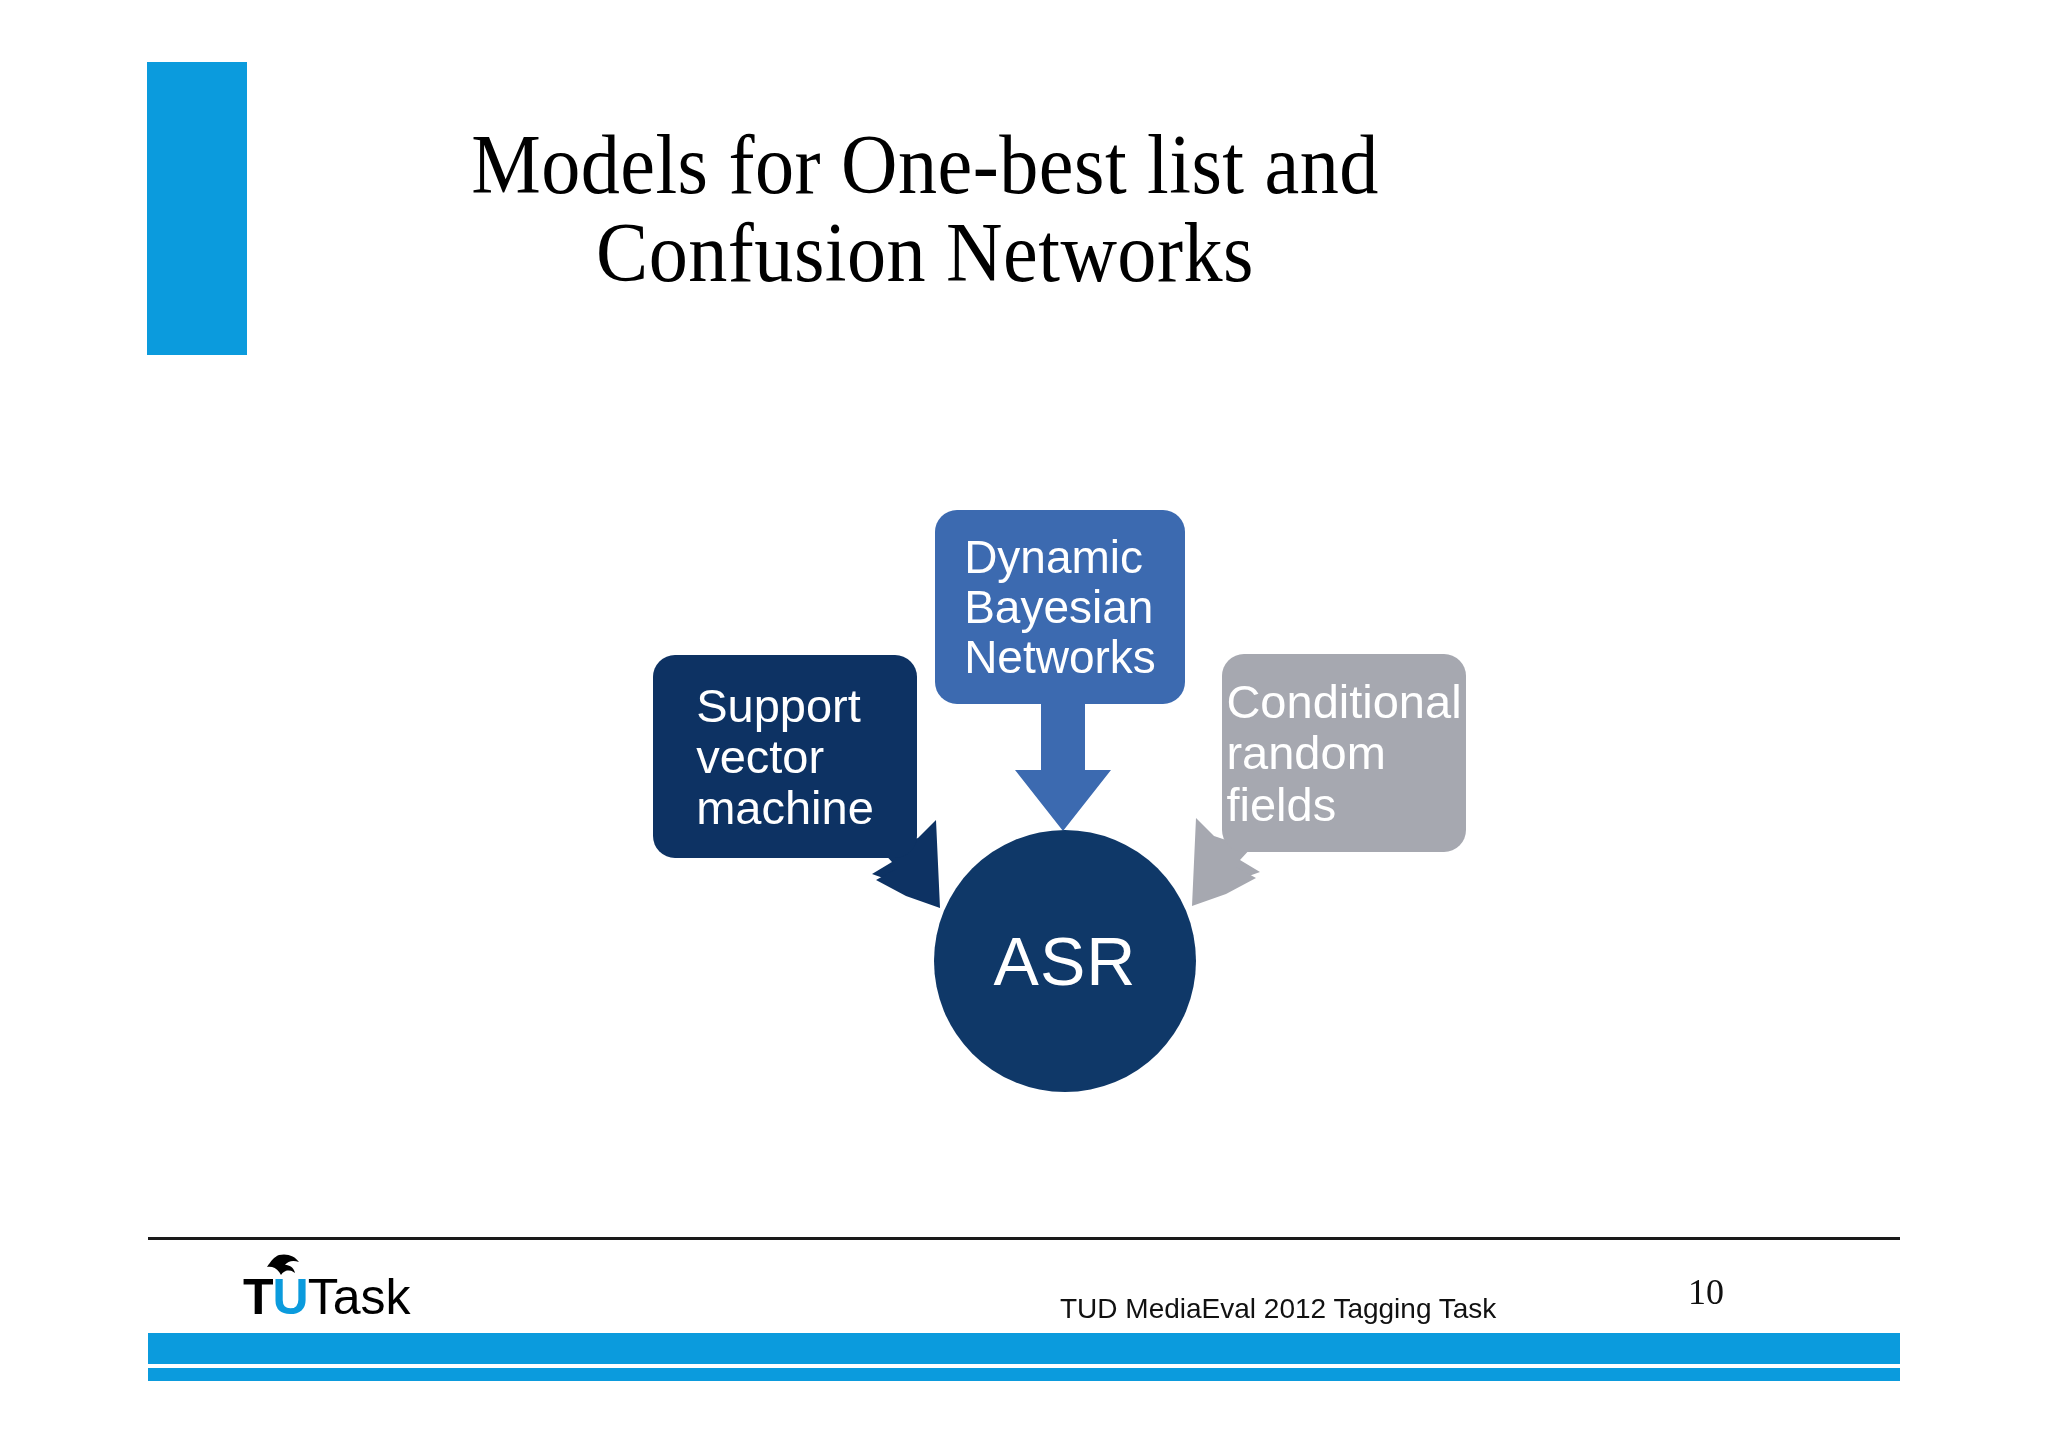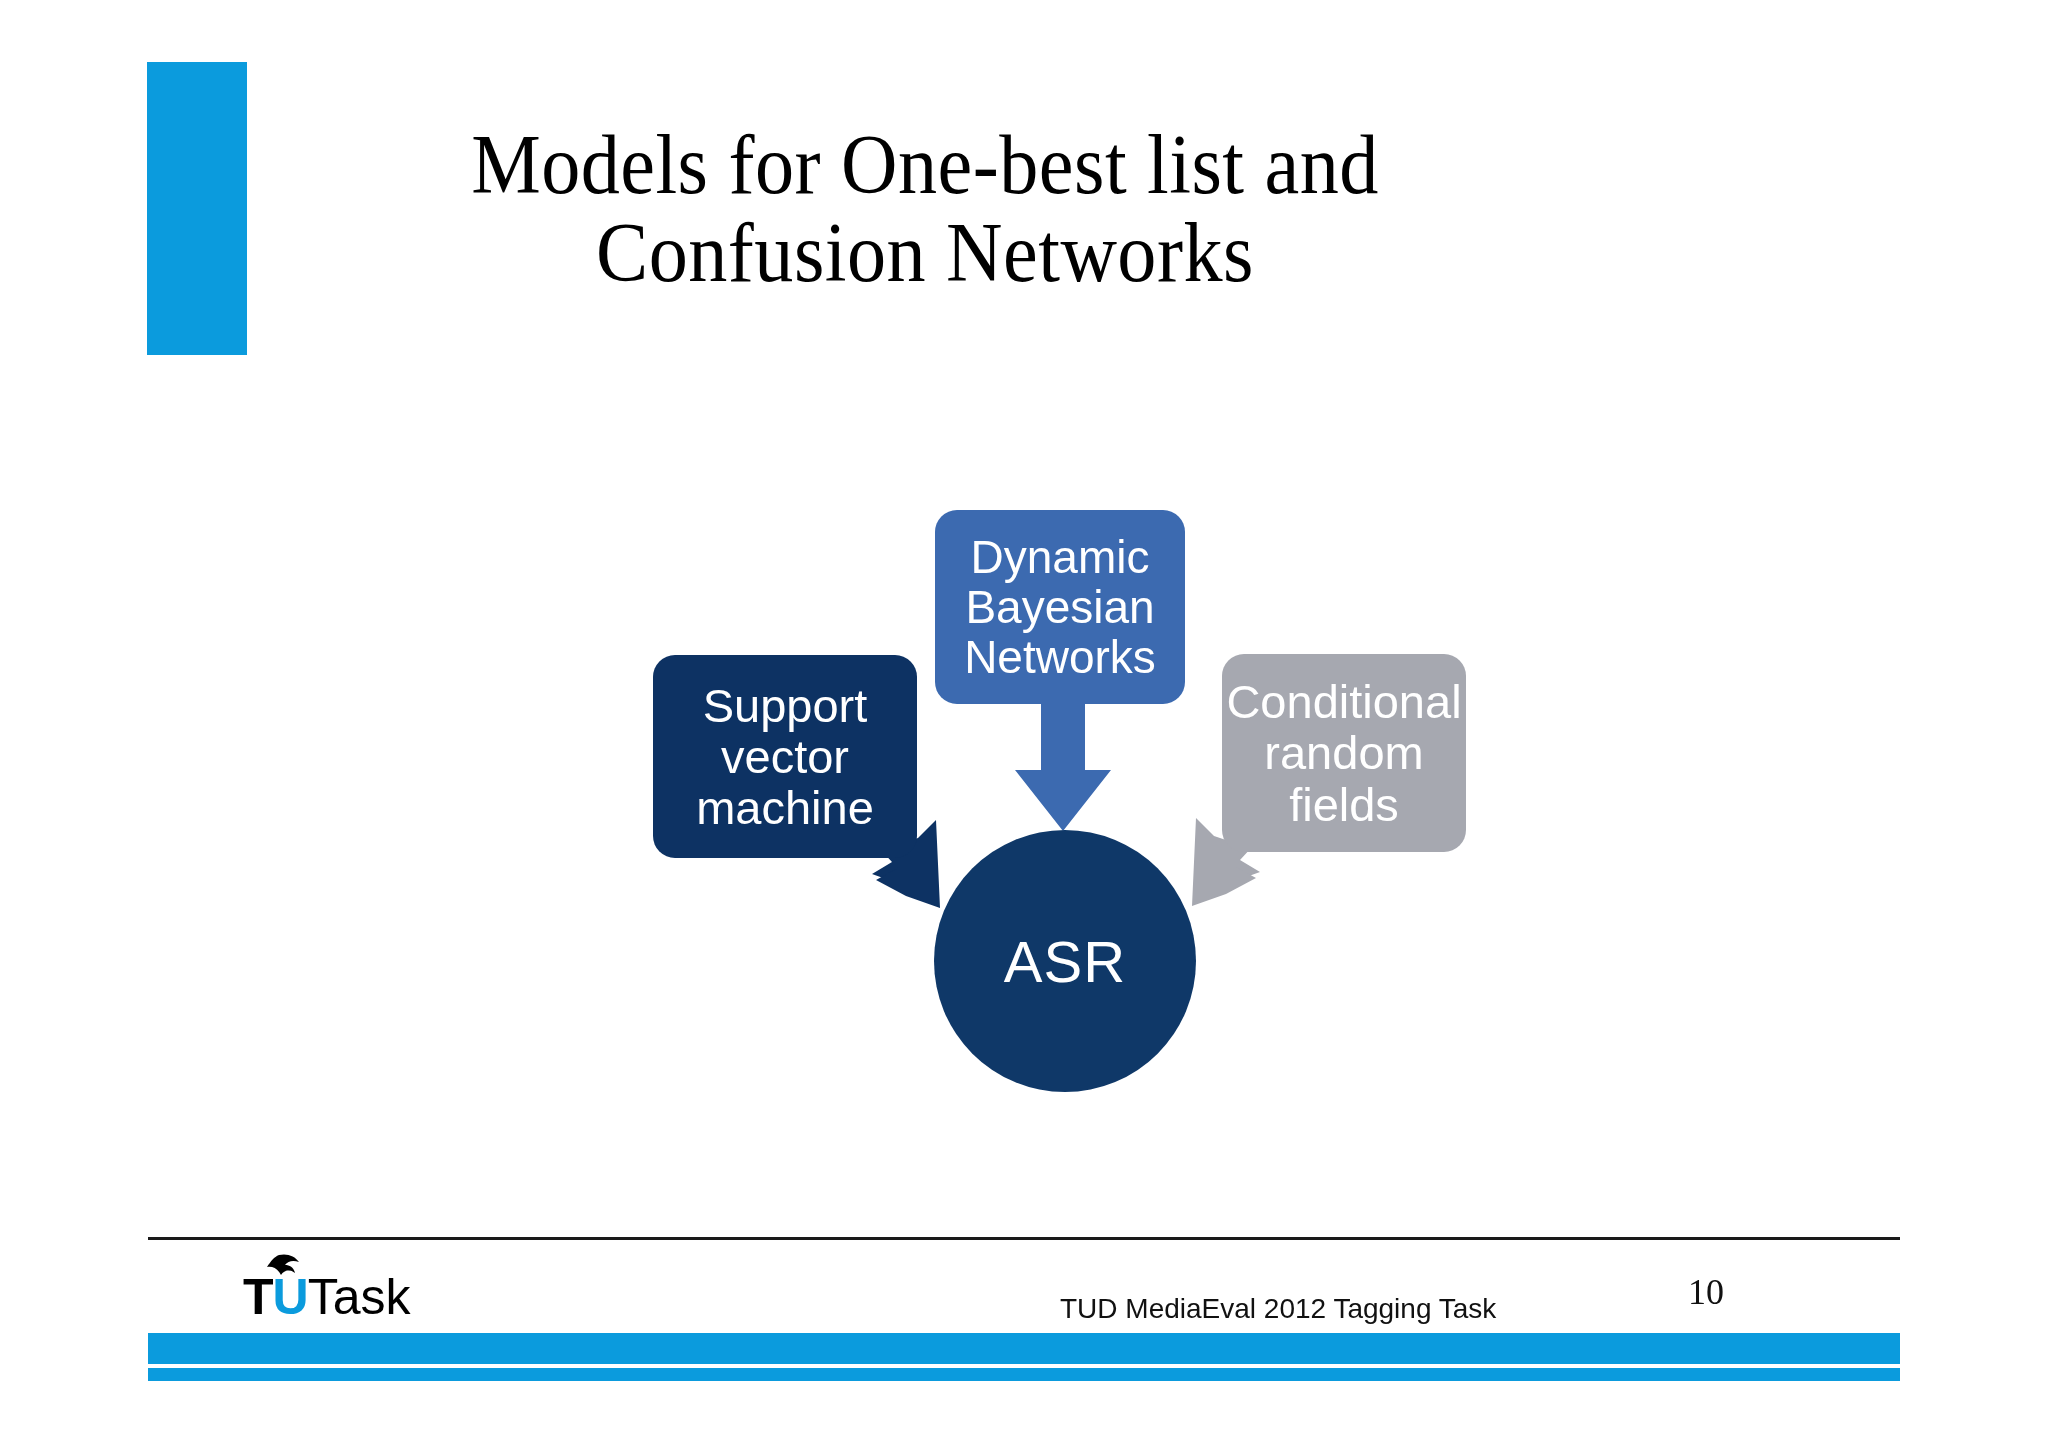--- a/index.html
+++ b/index.html
@@ -39,21 +39,20 @@
     transform-origin: center top;
     white-space: pre-line;
   }
   .node-box {
     position: absolute;
     box-sizing: border-box;
     border-radius: 22px;
     display: flex;
     align-items: center;
     justify-content: center;
-    text-align: center;
     color: #ffffff;
     font-size: 47px;
     line-height: 1.09;
     white-space: pre-line;
     padding: 6px 10px;
   }
   #box-dbn {
     left: 935px;
     top: 510px;
     width: 250px;
@@ -80,21 +79,21 @@
     left: 934px;
     top: 830px;
     width: 262px;
     height: 262px;
     border-radius: 50%;
     background: #0f3868;
     display: flex;
     align-items: center;
     justify-content: center;
     color: #ffffff;
-    font-size: 58px;
+    font-size: 68px;
     letter-spacing: 1px;
   }
   .arrow-svg {
     position: absolute;
   }
   #arrow-dbn { left: 1008px; top: 700px; }
   #arrow-svm { left: 862px; top: 800px; }
   #arrow-crf { left: 1150px; top: 798px; }
 
   

